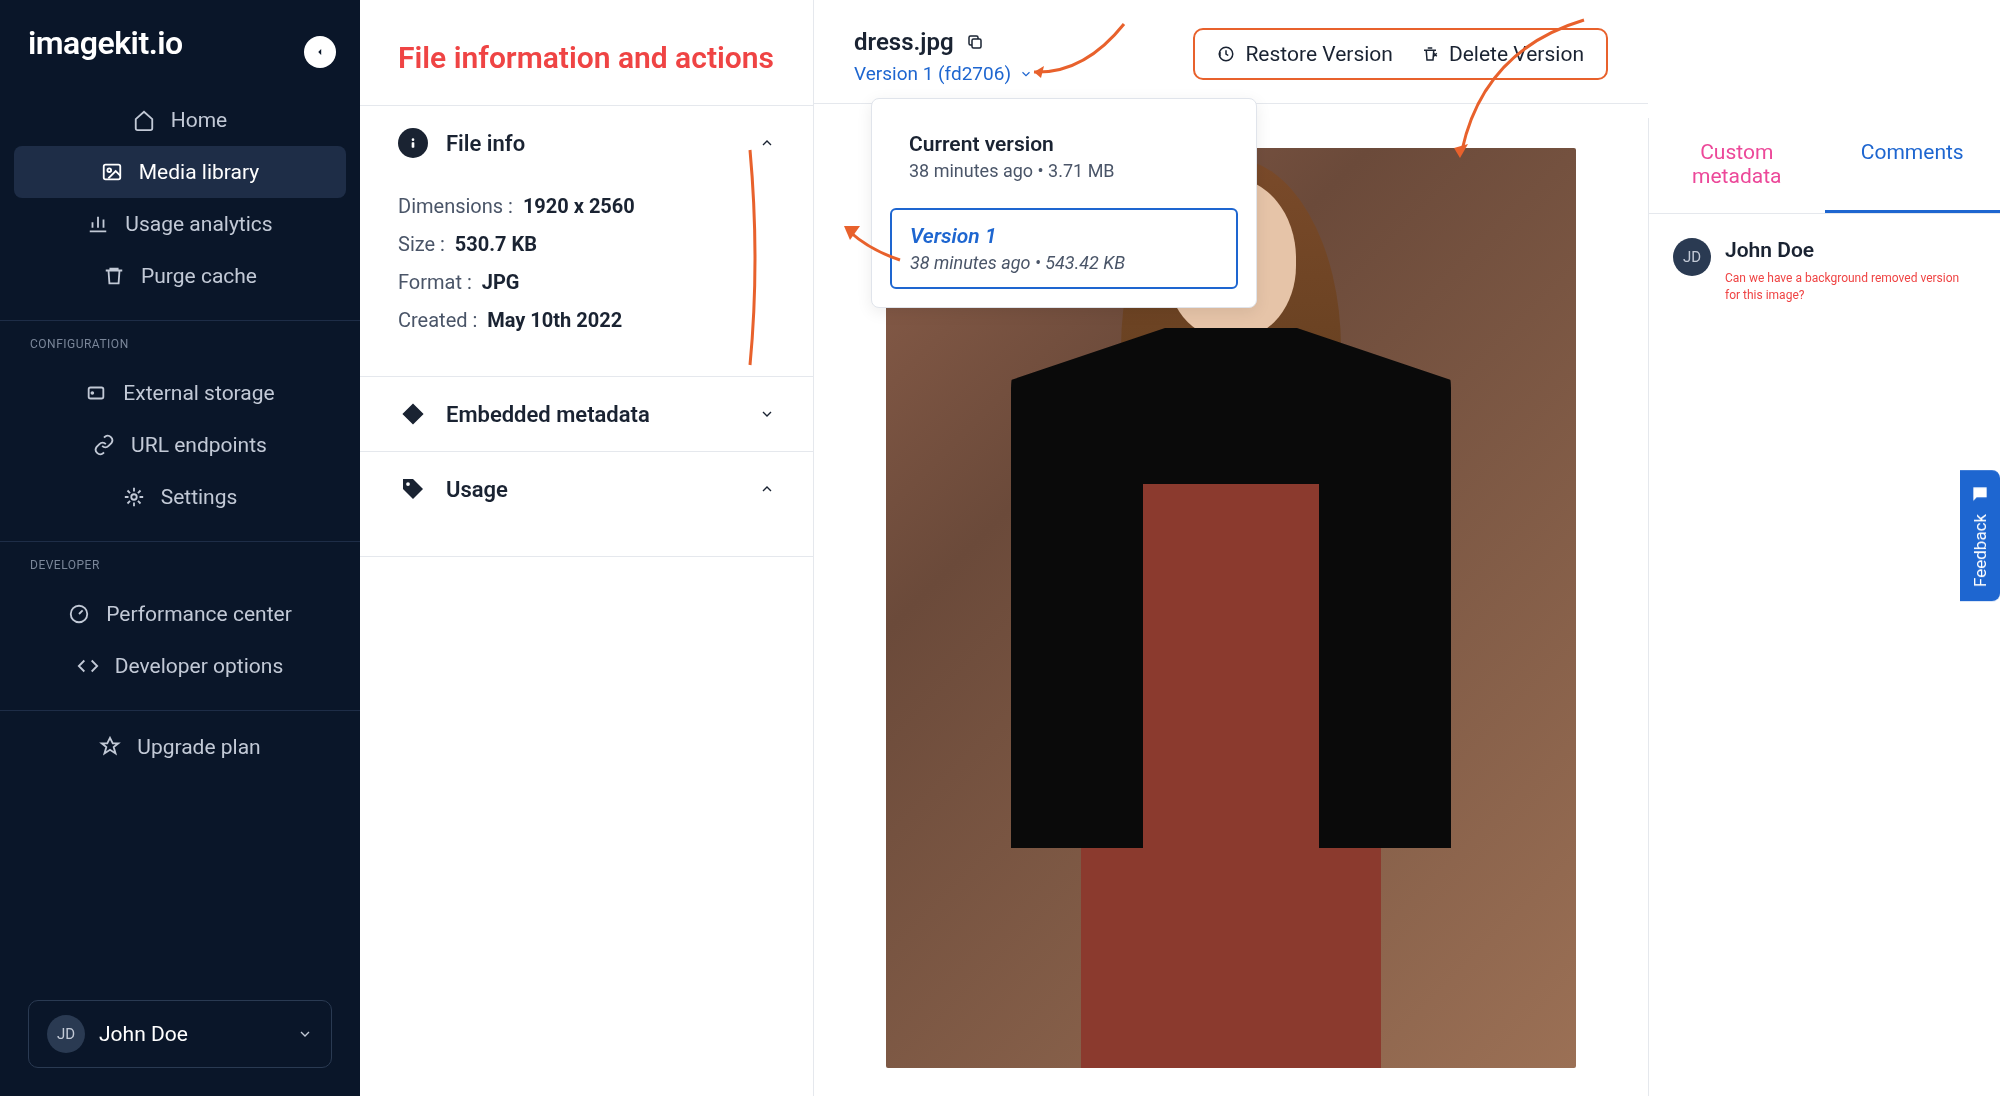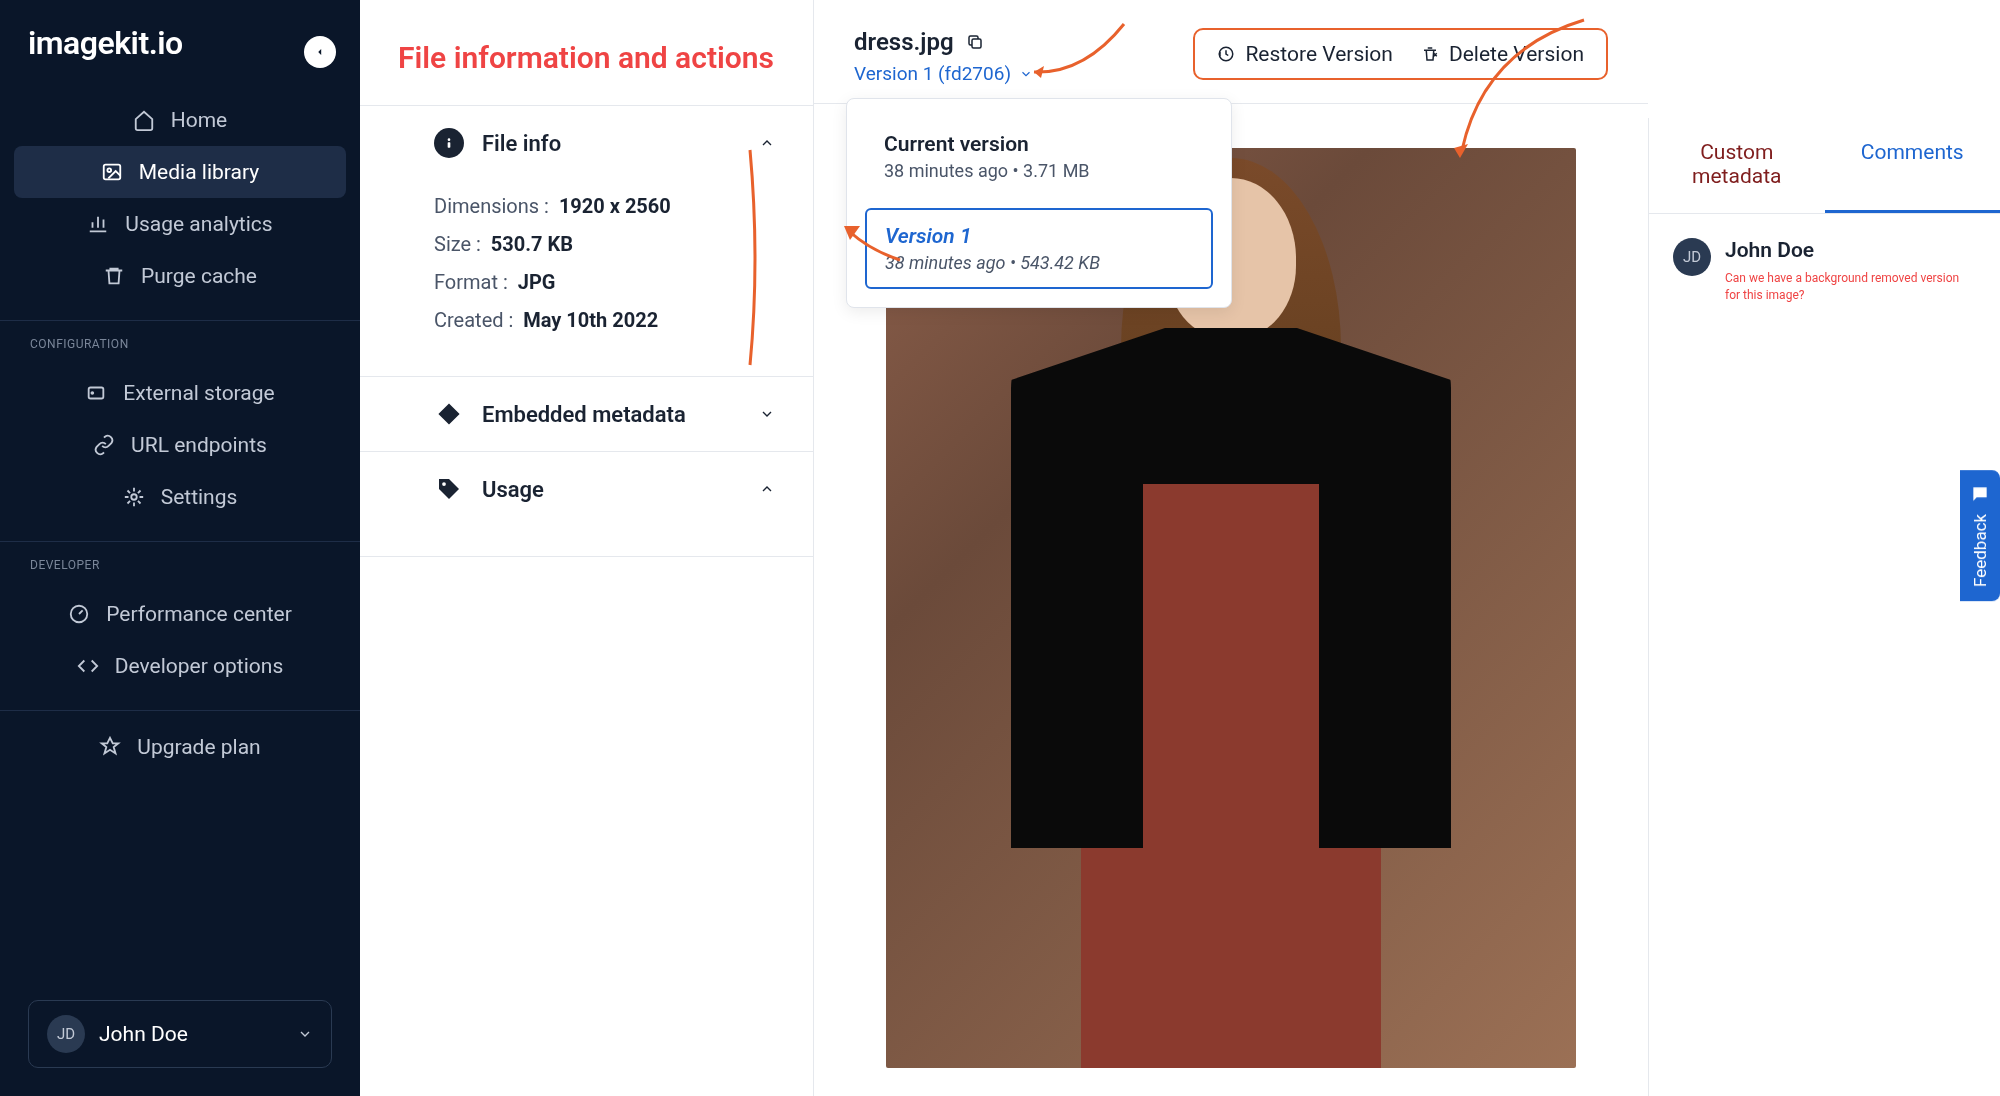--- a/index.html
+++ b/index.html
@@ -16,21 +16,21 @@
 .nav-item.active { background: #1e2d47; color: #fff; }
 .nav-item .icon { width: 22px; height: 22px; display: flex; align-items: center; justify-content: center; }
 .nav-section { padding: 16px 30px 8px; font-size: 12px; color: #7a8699; letter-spacing: 0.5px; border-top: 1px solid #1e2d47; margin-top: 10px; }
 .user-box { margin: auto 28px 28px; border: 1px solid #2a3a52; border-radius: 10px; padding: 14px 18px; display: flex; align-items: center; gap: 14px; cursor: pointer; }
 .avatar { width: 38px; height: 38px; border-radius: 50%; background: #2a3a52; display: flex; align-items: center; justify-content: center; font-size: 15px; color: #c2c9d6; }
 .user-name { font-size: 21px; color: #fff; flex: 1; }
 
 
 .info-panel { width: 454px; border-right: 1px solid #e5e8ed; display: flex; flex-direction: column; }
 .info-header { padding: 40px 38px 30px; font-size: 30px; font-weight: 600; color: #ef4444; }
-.info-section { border-top: 1px solid #e5e8ed; padding-left: 36px; }
+.info-section { border-top: 1px solid #e5e8ed; }
 .info-section-head { display: flex; align-items: center; gap: 18px; padding: 22px 38px; cursor: pointer; }
 .info-section-icon { width: 30px; height: 30px; border-radius: 50%; background: #1a2332; display: flex; align-items: center; justify-content: center; }
 .info-section-icon svg { width: 16px; height: 16px; }
 .info-section-title { font-size: 22px; font-weight: 600; color: #1a2332; flex: 1; }
 .info-body { padding: 0 38px 30px; }
 .info-row { font-size: 20px; color: #4a5568; margin: 14px 0; }
 .info-row b { color: #1a2332; font-weight: 700; }
 .diamond-icon { width: 30px; height: 30px; display: flex; align-items: center; justify-content: center; }
 
 
@@ -44,33 +44,33 @@
 .v-action { display: flex; align-items: center; gap: 10px; font-size: 21px; color: #1a2332; cursor: pointer; }
 .viewer-body { flex: 1; border-top: 1px solid #e5e8ed; display: flex; align-items: flex-start; justify-content: center; padding: 44px 40px 0; position: relative; overflow: hidden; }
 .image-preview { width: 690px; height: 920px; background: linear-gradient(135deg, #8b5e4a 0%, #6b4a3a 30%, #9b7055 100%); border-radius: 2px; position: relative; overflow: hidden; }
 .dress-figure { position: absolute; left: 50%; top: 0; transform: translateX(-50%); width: 440px; height: 100%; }
 .dress { position: absolute; top: 280px; left: 50%; transform: translateX(-50%); width: 300px; height: 640px; background: #8b3a2e; border-radius: 40px 40px 0 0; }
 .jacket { position: absolute; top: 180px; left: 0; width: 440px; height: 520px; background: #0a0a0a; border-radius: 60px 60px 0 0; clip-path: polygon(0 10%, 35% 0, 65% 0, 100% 10%, 100% 100%, 70% 100%, 70% 30%, 30% 30%, 30% 100%, 0 100%); }
 .head { position: absolute; top: 30px; left: 50%; transform: translateX(-50%); width: 130px; height: 160px; background: #e6c4a8; border-radius: 50% 50% 45% 45%; }
 .hair { position: absolute; top: 10px; left: 50%; transform: translateX(-50%); width: 220px; height: 380px; background: linear-gradient(#7a4a2a, #5a3a1a); border-radius: 50% 50% 0 0; z-index: -1; }
 
 
-.version-dropdown { position: absolute; top: 98px; left: 32px; width: 386px; background: #fff; border: 1px solid #e0e4eb; border-radius: 8px; box-shadow: 0 4px 16px rgba(0,0,0,0.08); padding: 18px; z-index: 10; }
+.version-dropdown { position: absolute; top: 98px; left: 57px; width: 386px; background: #fff; border: 1px solid #e0e4eb; border-radius: 8px; box-shadow: 0 4px 16px rgba(0,0,0,0.08); padding: 18px; z-index: 10; }
 .version-item { padding: 14px 18px; border-radius: 6px; margin-bottom: 12px; cursor: pointer; }
 .version-item.current { border: 1px solid transparent; }
 .version-item.selected { border: 2px solid #1e66d0; }
 .version-item:last-child { margin-bottom: 0; font-style: italic; }
 .v-title { font-size: 21px; font-weight: 600; color: #1a2332; margin-bottom: 4px; }
 .version-item.selected .v-title { color: #1e66d0; }
 .v-meta { font-size: 18px; color: #4a5568; }
 
 
 .right-panel { width: 352px; border-left: 1px solid #e5e8ed; display: flex; flex-direction: column; margin-top: 118px; }
 .tabs { display: flex; border-bottom: 1px solid #e5e8ed; }
-.tab { flex: 1; padding: 22px 12px; text-align: center; font-size: 21px; color: #7f1d1d; cursor: pointer; border-bottom: 3px solid transparent; }
+.tab { flex: 1; padding: 22px 12px; text-align: center; font-size: 21px; color: #ec4899; cursor: pointer; border-bottom: 3px solid transparent; }
 .tab.active { color: #1e66d0; border-bottom-color: #1e66d0; }
 .comments { padding: 24px 24px; }
 .comment { display: flex; gap: 14px; }
 .comment-avatar { width: 38px; height: 38px; border-radius: 50%; background: #2a3a52; color: #c2c9d6; display: flex; align-items: center; justify-content: center; font-size: 15px; flex-shrink: 0; }
 .comment-body { flex: 1; }
 .comment-author { font-size: 21px; font-weight: 600; color: #1a2332; margin-bottom: 8px; }
 .comment-text { font-size: 12px; color: #ef4444; line-height: 1.4; }
 
 
 .feedback-tab { position: fixed; right: 0; top: 470px; background: #1e66d0; color: #fff; padding: 14px 10px; border-radius: 8px 0 0 8px; writing-mode: vertical-rl; transform: rotate(180deg); font-size: 17px; cursor: pointer; display: flex; align-items: center; gap: 10px; }

